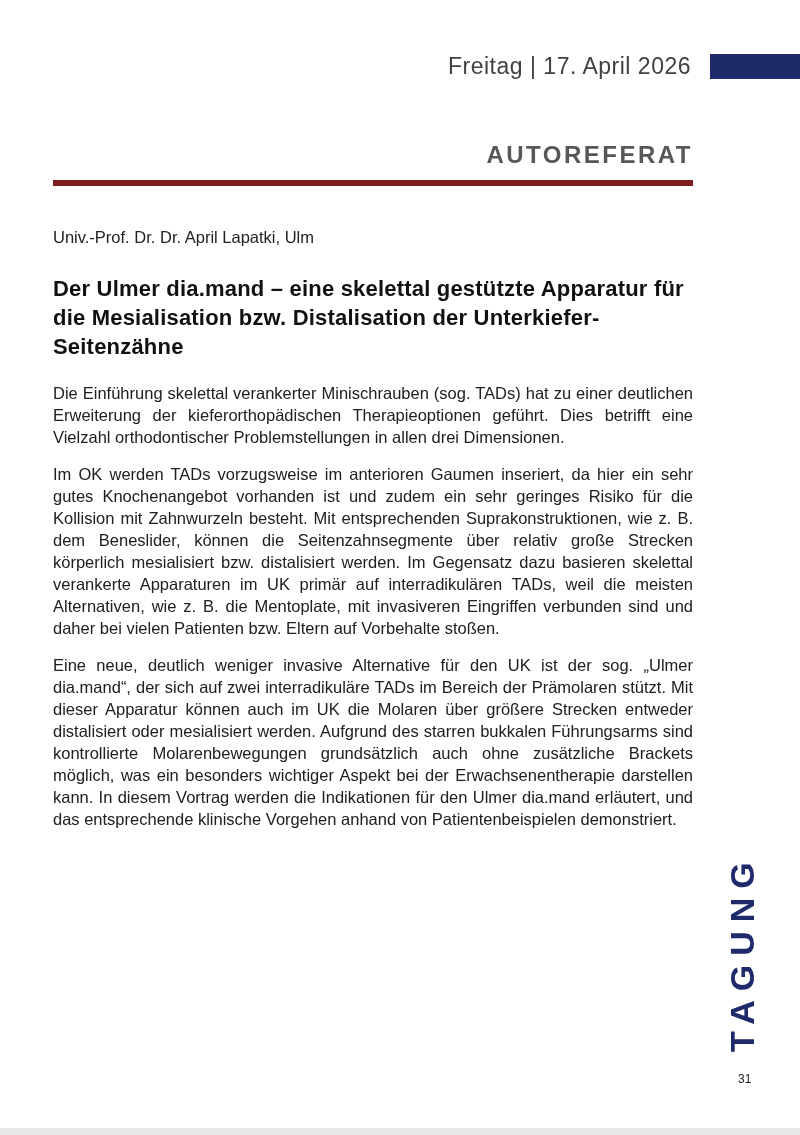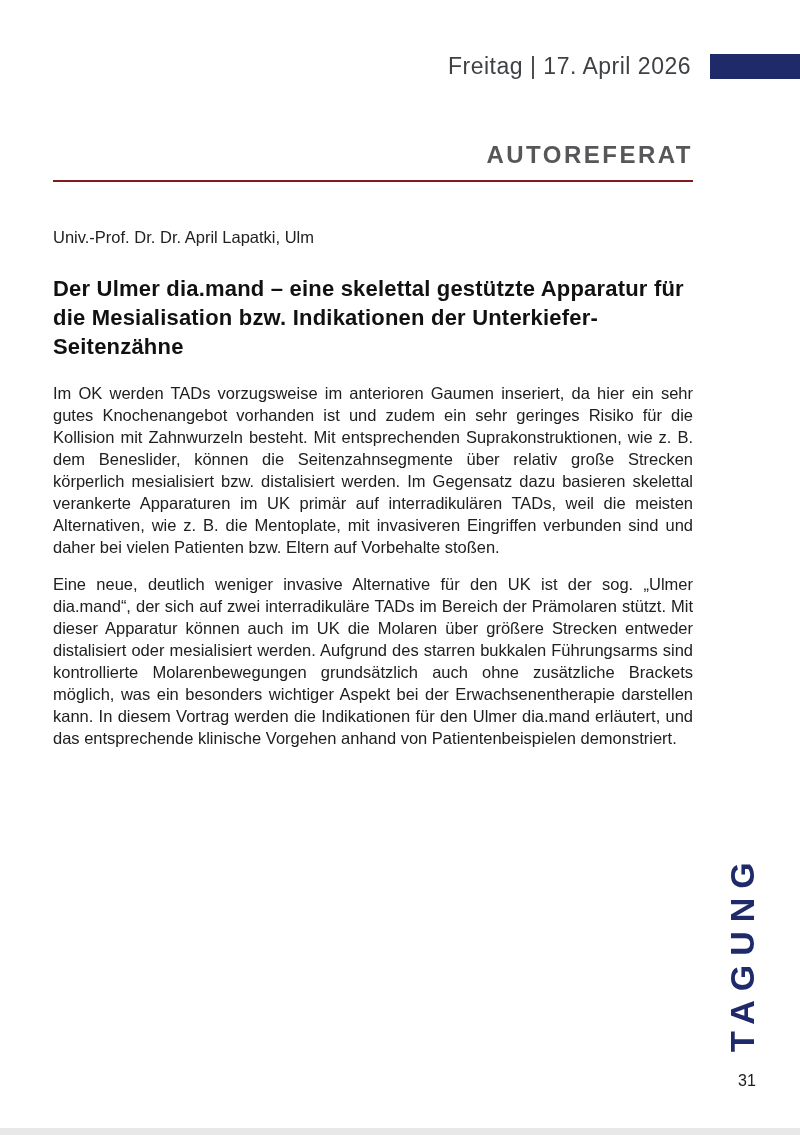--- a/index.html
+++ b/index.html
@@ -43,21 +43,21 @@
     flex: 0 0 auto;
   }
 
   
   .section-head {
     position: absolute;
     top: 141px;
     left: 53px;
     width: 640px;
     text-align: right;
-    border-bottom: 2px solid #7f1d1d;
+    border-bottom: 6px solid #7f1d1d;
     padding-bottom: 11px;
   }
   .section-title {
     margin: 0;
     font-size: 24px;
     font-weight: bold;
     letter-spacing: 2.5px;
     color: #57575a;
   }
 
@@ -112,42 +112,43 @@
     text-align: center;
     line-height: 52px;
     white-space: nowrap;
   }
 
   
   .page-number {
     position: absolute;
     top: 1072px;
     left: 738px;
-    font-size: 16px;
+    font-size: 12px;
     color: #1a1a1a;
   }
 </style>
 </head>
 <body>
 
 <div class="page">
 
   <div class="header-row">
     <span class="header-date">Freitag | 17. April 2026</span>
     <span class="header-bar"></span>
   </div>
 
   <div class="section-head">
     <h2 class="section-title">AUTOREFERAT</h2>
   </div>
 
   <div class="content">
     <p class="session-speaker">Univ.-Prof. Dr. Dr. April Lapatki, Ulm</p>
-    <h1 class="session-title">Der Ulmer dia.mand – eine skelettal gestützte Apparatur für die Mesialisation bzw. Indikationen der Unterkiefer-Seitenzähne</h1>
+    <h1 class="session-title">Der Ulmer dia.mand – eine skelettal gestützte Apparatur für die Mesialisation bzw. Distalisation der Unterkiefer-Seitenzähne</h1>
     <div class="abstract">
+      <p>Die Einführung skelettal verankerter Minischrauben (sog. TADs) hat zu einer deutlichen Erweiterung der kieferorthopädischen Therapieoptionen geführt. Dies betrifft eine Vielzahl orthodontischer Problemstellungen in allen drei Dimensionen.</p>
       <p>Im OK werden TADs vorzugsweise im anterioren Gaumen inseriert, da hier ein sehr gutes Knochenangebot vorhanden ist und zudem ein sehr geringes Risiko für die Kollision mit Zahnwurzeln besteht. Mit entsprechenden Suprakonstruktionen, wie z. B. dem Beneslider, können die Seitenzahnsegmente über relativ große Strecken körperlich mesialisiert bzw. distalisiert werden. Im Gegensatz dazu basieren skelettal verankerte Apparaturen im UK primär auf interradikulären TADs, weil die meisten Alternativen, wie z. B. die Mentoplate, mit invasiveren Eingriffen verbunden sind und daher bei vielen Patienten bzw. Eltern auf Vorbehalte stoßen.</p>
       <p>Eine neue, deutlich weniger invasive Alternative für den UK ist der sog. „Ulmer dia.mand“, der sich auf zwei interradikuläre TADs im Bereich der Prämolaren stützt. Mit dieser Apparatur können auch im UK die Molaren über größere Strecken entweder distalisiert oder mesialisiert werden. Aufgrund des starren bukkalen Führungsarms sind kontrollierte Molarenbewegungen grundsätzlich auch ohne zusätzliche Brackets möglich, was ein besonders wichtiger Aspekt bei der Erwachsenentherapie darstellen kann. In diesem Vortrag werden die Indikationen für den Ulmer dia.mand erläutert, und das entsprechende klinische Vorgehen anhand von Patientenbeispielen demonstriert.</p>
     </div>
   </div>
 
   <div class="vertical-label">TAGUNG</div>
 
   <div class="page-number">31</div>
 
 </div>

